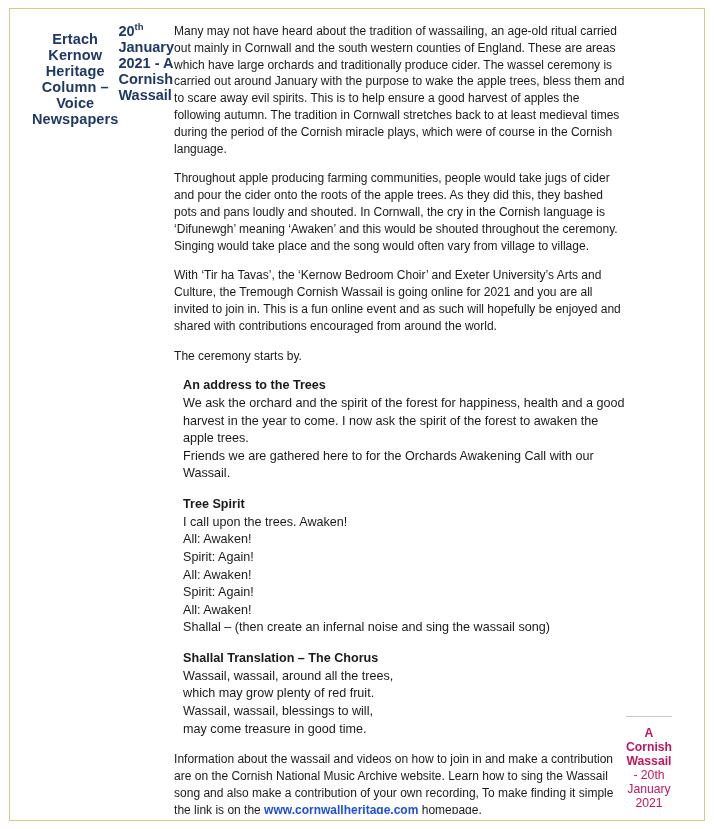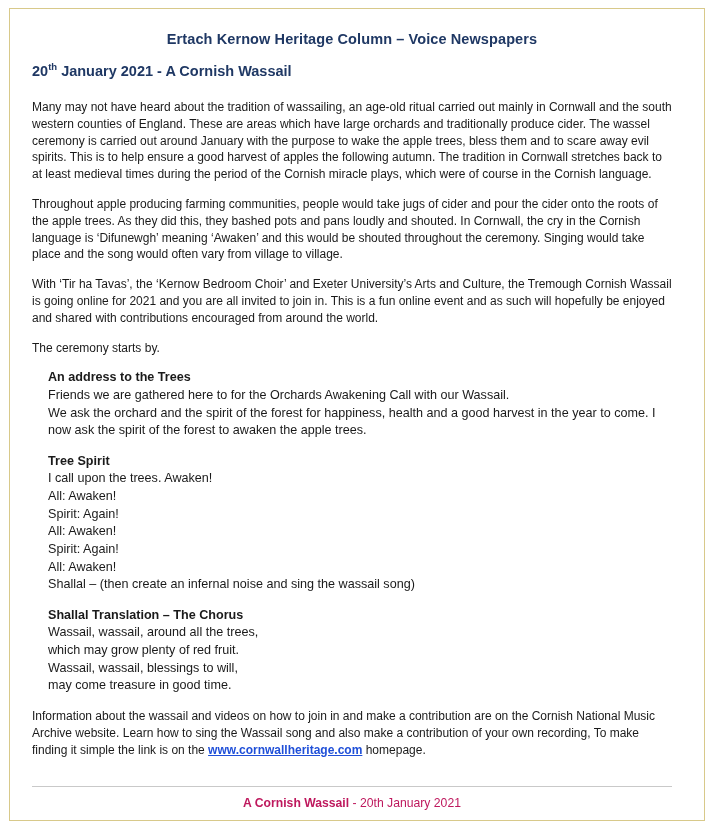--- a/index.html
+++ b/index.html
@@ -22,21 +22,21 @@
     background: #ffffff;
     position: relative;
   }
   .frame {
     box-sizing: border-box;
     width: 100%;
     height: 100%;
     border: 1.5px solid #d8c98a;
     padding: 14px 32px 6px 22px;
     display: flex;
-    flex-direction: column;
+    flex-direction: row;
   }
   .doc-title {
     text-align: center;
     font-weight: bold;
     font-size: 14.5px;
     color: #1f3864;
     margin: 8px 0 16px 0;
     letter-spacing: 0.1px;
   }
   .doc-subtitle {
@@ -62,21 +62,21 @@
     color: #1a1a1a;
   }
   .section-head {
     font-size: 12.6px;
     font-weight: bold;
     line-height: 1.40;
     margin: 0;
     color: #1a1a1a;
   }
   .block {
-    margin: 0 0 13px 16px;
+    margin: 0 0 13px 9px;
   }
   .line {
     font-size: 12.6px;
     line-height: 1.40;
     margin: 0;
     color: #1a1a1a;
   }
   a.link {
     color: #1f4fd8;
     text-decoration: underline;
@@ -108,22 +108,22 @@
       <p class="para">Many may not have heard about the tradition of wassailing, an age-old ritual carried out mainly in Cornwall and the south western counties of England. These are areas which have large orchards and traditionally produce cider. The wassel ceremony is carried out around January with the purpose to wake the apple trees, bless them and to scare away evil spirits. This is to help ensure a good harvest of apples the following autumn. The tradition in Cornwall stretches back to at least medieval times during the period of the Cornish miracle plays, which were of course in the Cornish language.</p>
 
       <p class="para">Throughout apple producing farming communities, people would take jugs of cider and pour the cider onto the roots of the apple trees. As they did this, they bashed pots and pans loudly and shouted. In Cornwall, the cry in the Cornish language is ‘Difunewgh’ meaning ‘Awaken’ and this would be shouted throughout the ceremony. Singing would take place and the song would often vary from village to village.</p>
 
       <p class="para">With ‘Tir ha Tavas’, the ‘Kernow Bedroom Choir’ and Exeter University’s Arts and Culture, the Tremough Cornish Wassail is going online for 2021 and you are all invited to join in. This is a fun online event and as such will hopefully be enjoyed and shared with contributions encouraged from around the world.</p>
 
       <p class="para">The ceremony starts by.</p>
 
       <div class="block">
         <div class="section-head">An address to the Trees</div>
+        <div class="line">We ask the orchard and the spirit of the forest for happiness, health and a good harvest in the year to come. I now ask the spirit of the forest to awaken the apple trees.</div>
         <div class="line">Friends we are gathered here to for the Orchards Awakening Call with our Wassail.</div>
-        <div class="line">We ask the orchard and the spirit of the forest for happiness, health and a good harvest in the year to come. I now ask the spirit of the forest to awaken the apple trees.</div>
       </div>
 
       <div class="block">
         <div class="section-head">Tree Spirit</div>
         <div class="line">I call upon the trees. Awaken!</div>
         <div class="line">All: Awaken!</div>
         <div class="line">Spirit: Again!</div>
         <div class="line">All: Awaken!</div>
         <div class="line">Spirit: Again!</div>
         <div class="line">All: Awaken!</div>

